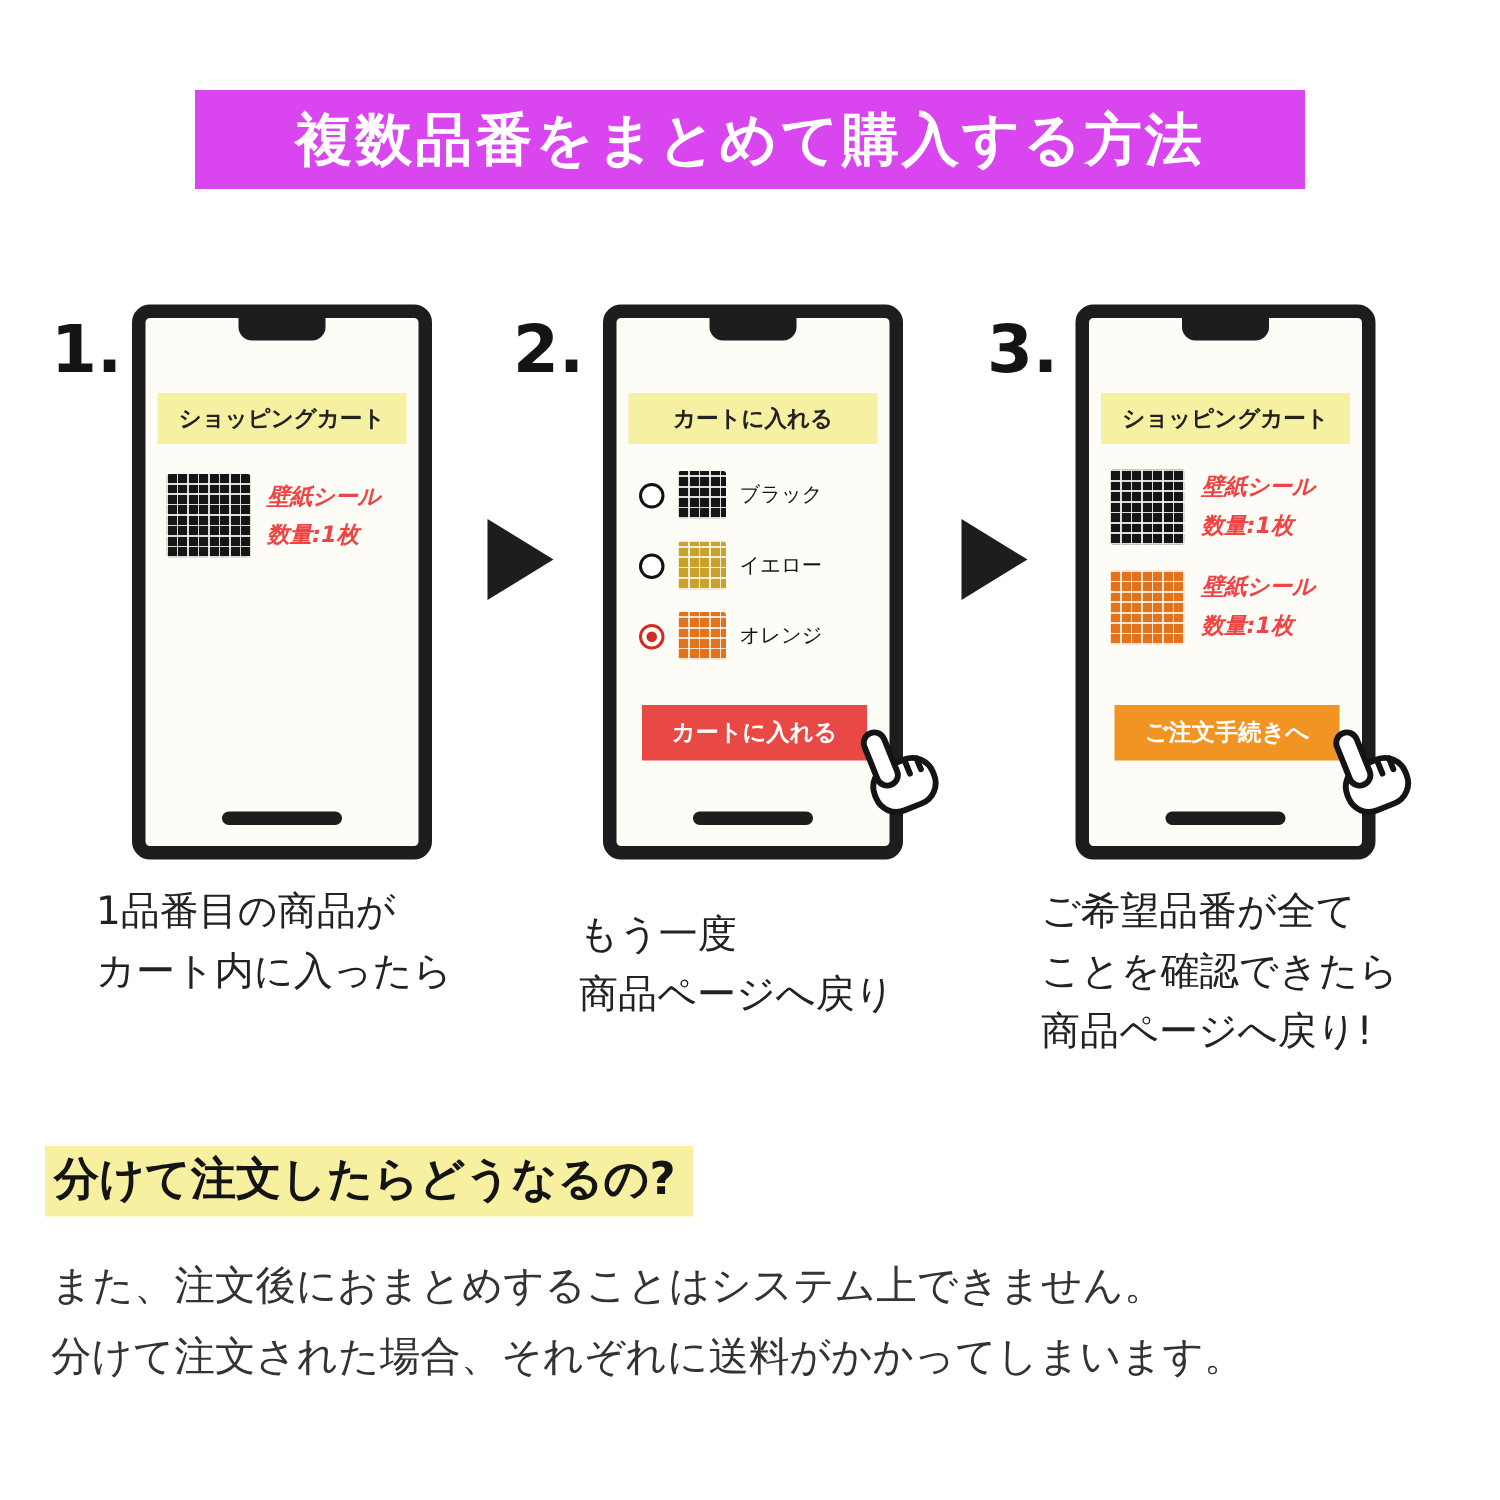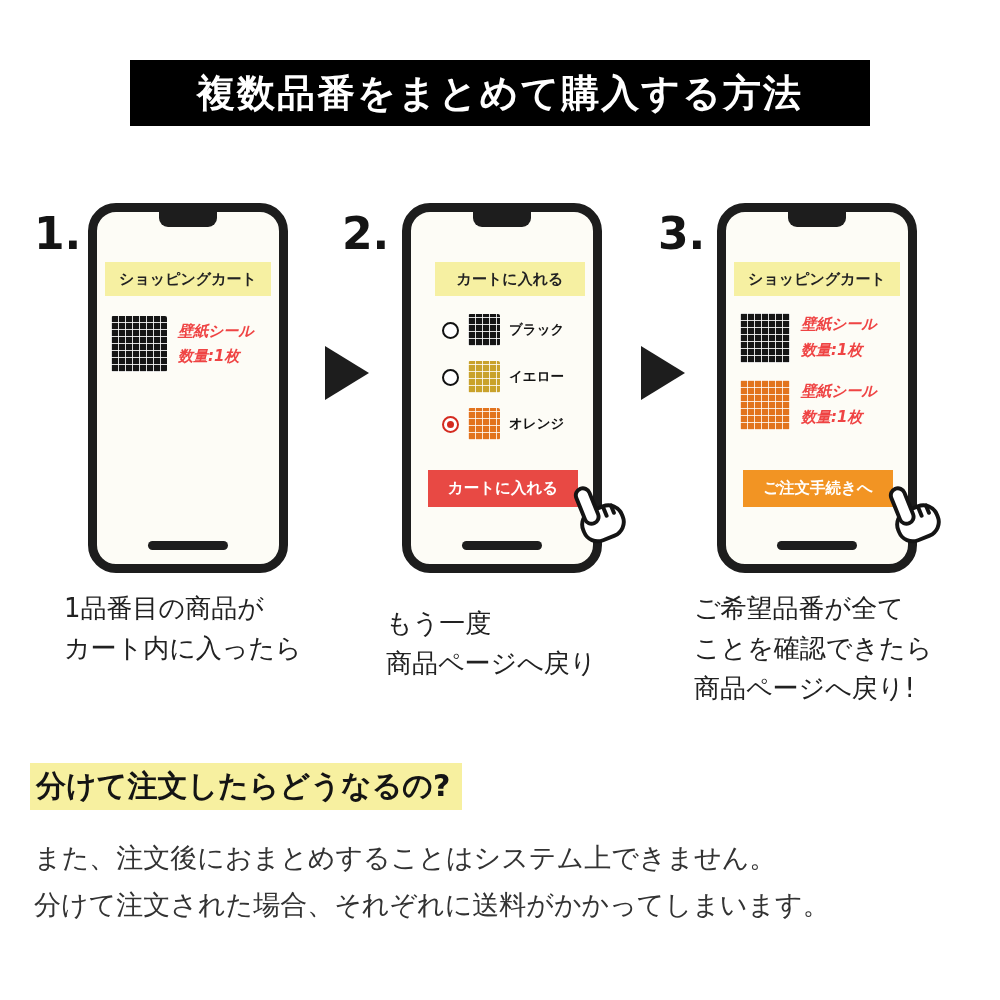--- a/index.html
+++ b/index.html
@@ -3,21 +3,21 @@
 <meta charset="utf-8">
 <style>
   * { margin:0; padding:0; box-sizing:border-box; }
   html,body { background:#ffffff; }
   body { font-family:"DejaVu Sans","Liberation Sans",sans-serif; color:#1d1d1d; }
   .canvas { position:relative; width:1000px; height:1000px; background:#ffffff; overflow:hidden; }
 
   
   .header-banner {
     position:absolute; left:130px; top:60px; width:740px; height:66px;
-    background:#000000; display:flex; align-items:center; justify-content:center;
+    background:#d946ef; display:flex; align-items:center; justify-content:center;
   }
   .header-banner .title {
     color:#ffffff; font-size:38px; font-weight:bold; letter-spacing:2px; white-space:nowrap;
   }
 
   
   .step-number { position:absolute; font-size:44px; font-weight:bold; color:#141414; }
   .num-1 { left:34px;  top:208px; }
   .num-2 { left:342px; top:208px; }
   .num-3 { left:658px; top:208px; }
@@ -27,24 +27,24 @@
     position:absolute; width:0; height:0;
     border-top:27px solid transparent; border-bottom:27px solid transparent;
     border-left:44px solid #1d1d1d;
   }
   .arrow-1 { left:325px; top:346px; }
   .arrow-2 { left:641px; top:346px; }
 
   
   .phone {
     position:absolute; width:200px; height:370px;
-    border:9px solid #1d1d1d; border-radius:28px; background:#fdfcf6;
+    border:9px solid #1d1d1d; border-radius:12px; background:#fdfcf6;
   }
   .phone-1 { left:88px;  top:203px; }
-  .phone-2 { left:402px; top:203px;padding-left:16px; }
+  .phone-2 { left:402px; top:203px; }
   .phone-3 { left:717px; top:203px; }
 
   .notch {
     position:absolute; top:0; left:50%; transform:translateX(-50%);
     width:58px; height:15px; background:#1d1d1d; border-radius:0 0 9px 9px;
   }
   .home-bar {
     position:absolute; bottom:14px; left:50%; transform:translateX(-50%);
     width:80px; height:9px; background:#1d1d1d; border-radius:5px;
   }
@@ -87,21 +87,21 @@
   .option-row { display:flex; align-items:center; gap:9px; }
   .radio {
     flex:none; width:17px; height:17px; border:2.5px solid #111;
     border-radius:50%; background:#fff; position:relative;
   }
   .radio.selected { border-color:#d42b20; }
   .radio.selected::after {
     content:""; position:absolute; inset:3px; background:#d42b20; border-radius:50%;
   }
   .option-row .sw-sm { width:32px; height:32px; }
-  .option-label { font-size:13.5px; font-weight:bold; color:#141414; white-space:nowrap; }
+  .option-label { font-size:13.5px; font-weight:normal; color:#141414; white-space:nowrap; }
 
   
   .cta {
     position:absolute; left:17px; top:258px; width:150px; height:37px;
     display:flex; align-items:center; justify-content:center;
   }
   .cta span { color:#ffffff; font-size:15.5px; font-weight:bold; white-space:nowrap; }
   .cta-red    { background:#e84944; }
   .cta-orange { background:#f29423; }
 

